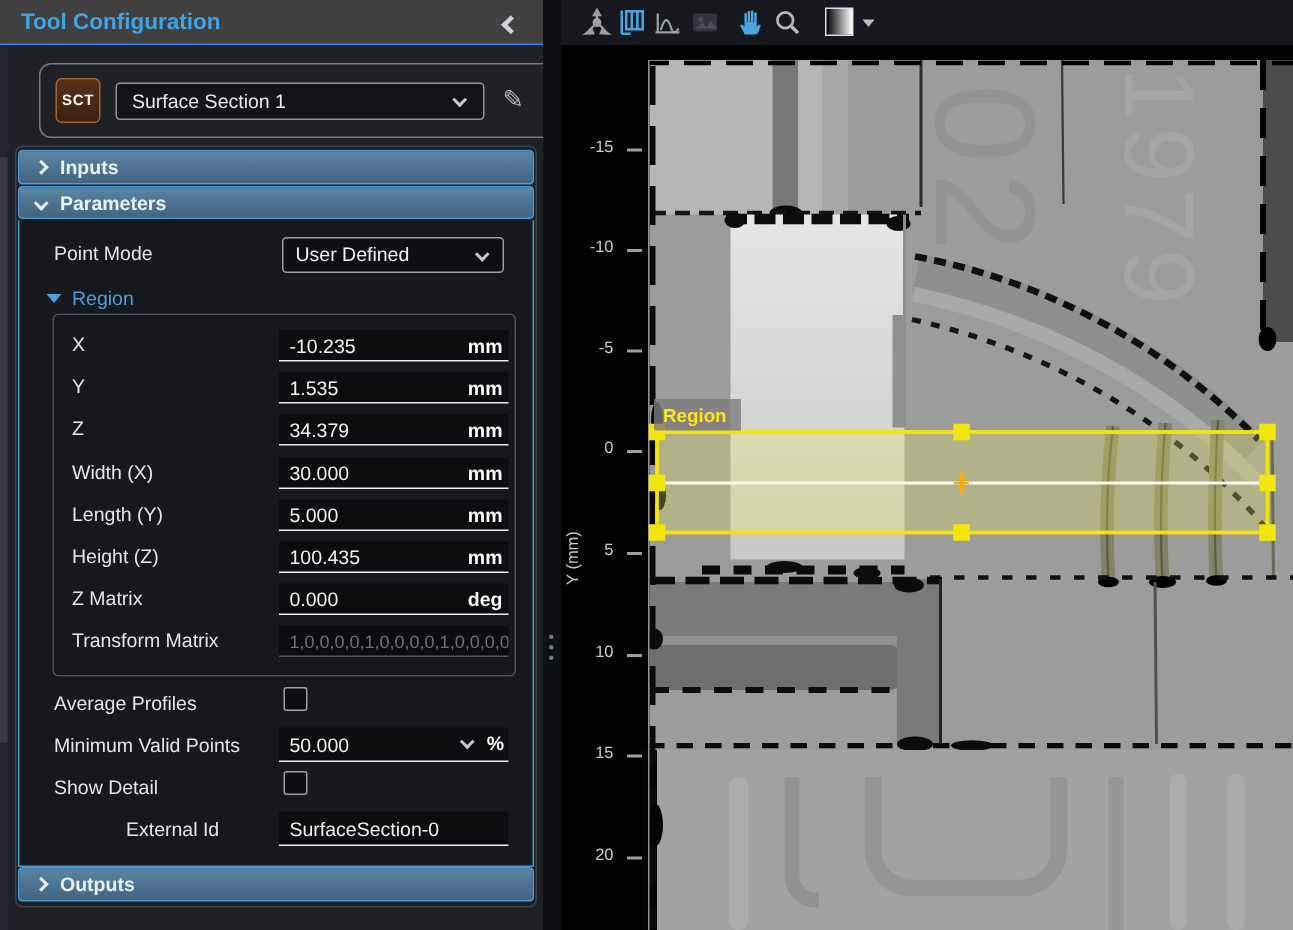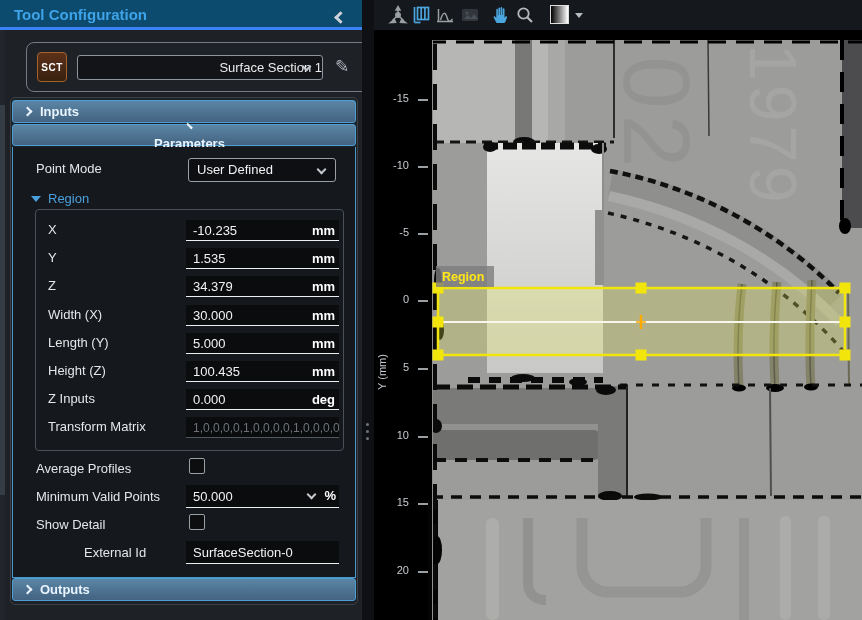--- a/index.html
+++ b/index.html
@@ -2,34 +2,34 @@
 <html><head>
 <meta charset="utf-8">
 <style>
   * { margin:0; padding:0; box-sizing:border-box; }
   body { background:#0b0d10; font-family:"Liberation Sans", sans-serif; }
   .app { position:relative; width:862px; height:620px; background:#101216; overflow:hidden;
          font-family:"Liberation Sans", sans-serif; }
 
   
   .left-panel { position:absolute; left:0; top:0; width:362px; height:620px; background:#1e2126; }
-  .panel-header { position:absolute; left:0; top:0; width:362px; height:30px; background:#0c4a6e;
-                  border-bottom:3px solid #3b82f6; }
+  .panel-header { position:absolute; left:0; top:0; width:362px; height:30px; background:#404040;
+                  border-bottom:1px solid #3b82f6; }
   .panel-title { position:absolute; left:14px; top:6px; font-size:15px; font-weight:bold; color:#3fa3e8; }
   .collapse-btn { position:absolute; right:10px; top:8px; width:16px; height:16px; cursor:pointer; }
   .chv { display:inline-block; width:7px; height:7px; border-right:2px solid #ccd2d8; border-bottom:2px solid #ccd2d8; }
   .chv-right { transform:rotate(-45deg); }
   .chv-down  { transform:rotate(45deg); }
   .chv-left  { width:9px; height:9px; border-width:3px; transform:rotate(135deg); }
 
   .scroll-strip { position:absolute; left:0; top:30px; width:5px; height:590px; background:#22262c; }
   .scroll-thumb { position:absolute; left:0; top:75px; width:5px; height:390px; background:#363c44; }
 
   .tool-box { position:absolute; left:26px; top:42px; width:382px; height:50px;
-              border:1px solid #767b82; border-radius:8px;text-align:right; }
+              border:1px solid #767b82; border-radius:8px; }
   .sct-badge { position:absolute; left:10px; top:9px; width:30px; height:30px; border-radius:4px;
                background:linear-gradient(180deg,#5c3119,#38200f); border:1px solid #a4622f;
                color:#fff; font-size:10px; font-weight:bold; letter-spacing:.5px;
                display:flex; align-items:center; justify-content:center; }
   .tool-dd { position:absolute; left:50px; top:12px; width:246px; height:25px; background:#121418;
              border:1px solid #8e959c; border-radius:3px; color:#ebebeb; font-size:13px;
              line-height:23px; padding-left:10px; }
   .tool-dd .chv { position:absolute; right:12px; top:7px; color:#c2c8ce; border-color:#c2c8ce; }
   .pencil { position:absolute; left:308px; top:13px; font-size:17px; color:#b2b7bc; transform:rotate(0deg); }
 
@@ -116,21 +116,21 @@
       </div>
       <div class="pencil">✎</div>
     </div>
 
     <div class="outer-frame"></div>
 
     <div class="sec-hdr" style="top:100px;">
       <span class="chv chv-right"></span>
       <span>Inputs</span>
     </div>
-    <div class="sec-hdr" style="top:124px; height:22px;flex-direction:column;">
+    <div class="sec-hdr" style="top:124px; height:22px;">
       <span class="chv chv-down"></span>
       <span>Parameters</span>
     </div>
 
     <div class="params-body">
       <div class="lbl" style="left:23px; top:14px;">Point Mode</div>
       <div class="dd" style="left:175px; top:11px; width:148px; height:24px;">
         <span>User Defined</span>
         <span class="chv chv-down"></span>
       </div>
@@ -177,21 +177,21 @@
           </div>
         </div>
         <div class="f-row" style="top:151px;">
           <div class="lbl">Height (Z)</div>
           <div class="field" style="top:0px;">
             <span class="val">100.435</span>
             <span class="unit">mm</span>
           </div>
         </div>
         <div class="f-row" style="top:179px;">
-          <div class="lbl">Z Inputs</div>
+          <div class="lbl">Z Matrix</div>
           <div class="field" style="top:0px;">
             <span class="val">0.000</span>
             <span class="unit">deg</span>
           </div>
         </div>
         <div class="f-row" style="top:207px;">
           <div class="lbl">Transform Matrix</div>
           <div class="field ro" style="top:0px;">
             <span class="val">1,0,0,0,0,1,0,0,0,0,1,0,0,0,0,0</span>
           </div>

